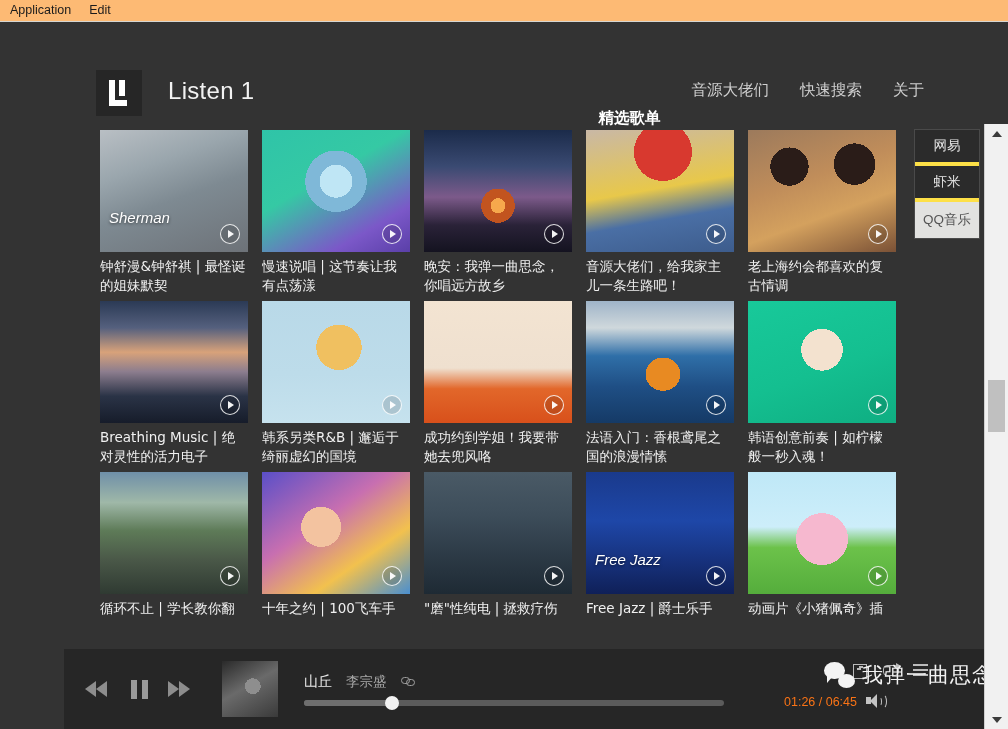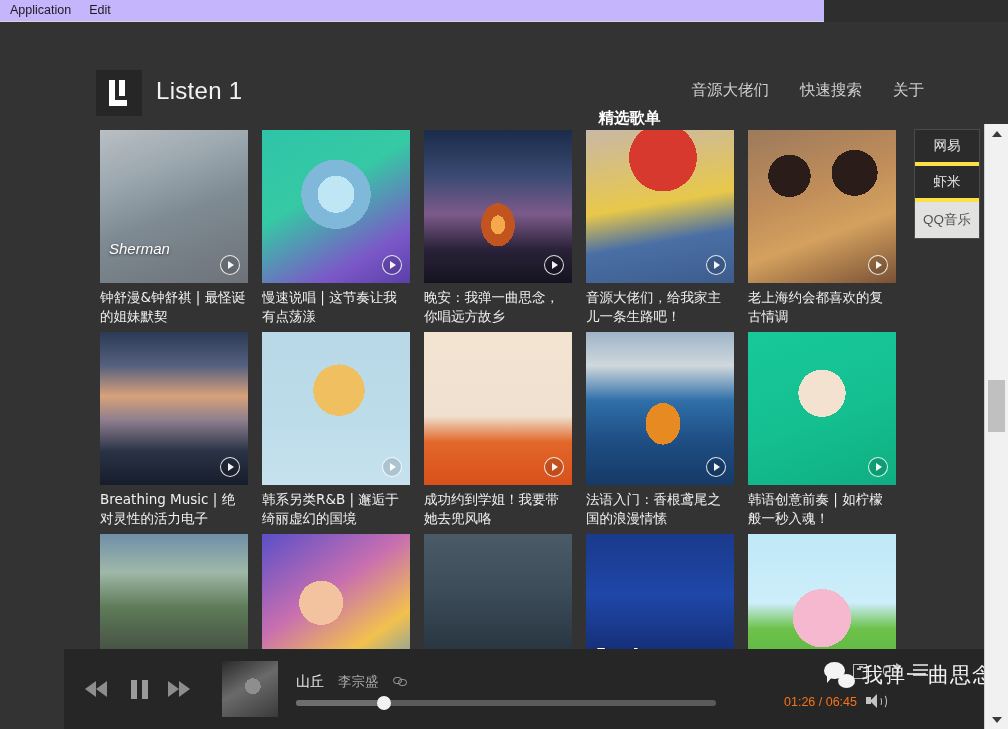--- a/index.html
+++ b/index.html
@@ -5,21 +5,21 @@
   * { box-sizing: border-box; margin:0; padding:0; }
   html,body { width:1008px; height:729px; overflow:hidden; }
   body {
     font-family: "Liberation Sans", "DejaVu Sans", sans-serif;
     background:#2e2e2e;
     -webkit-font-smoothing:antialiased;
   }
 
   
   .menubar{
-    height:22px; width:824px; background:#c4b5fd;
+    height:22px; width:1008px; background:#fdba74;
     display:flex; align-items:center; gap:0px;
     border-bottom:1px solid #d6d6d2;
   }
   .menubar .mi{
     font-size:12.5px; color:#1b1b1b; padding:2px 9px 3px 9px;
     line-height:14px; cursor:default;
   }
   .menubar .mi:first-child{ margin-left:1px; }
 
   
@@ -44,21 +44,21 @@
   .logo-glyph .bar-v{
     position:absolute; left:0; top:0; width:6px; height:26px; background:#fff;
   }
   .logo-glyph .bar-h{
     position:absolute; left:0; bottom:0; width:18px; height:6px; background:#fff;
   }
   .logo-glyph .dot{
     position:absolute; left:10px; top:0; width:6px; height:16px; background:#fff;
   }
   .app-title{
-    position:absolute; left:156px; top:55px;
+    position:absolute; left:168px; top:55px;
     font-size:24px; color:#f2f2f2; font-weight:400; letter-spacing:.3px;
   }
 
   .nav{
     position:absolute; right:84px; top:58px;
     display:flex; align-items:flex-start; gap:31px;
   }
   .nav-item{
     font-size:15.5px; color:#cfcfcf; cursor:pointer;
     padding-bottom:9px; position:relative; white-space:nowrap;
@@ -91,21 +91,21 @@
   .grid{
     position:relative;
     display:grid;
     grid-template-columns:repeat(5, 148px);
     column-gap:14px;
     row-gap:6px;
     padding-left:100px; padding-top:6px;
   }
   .card{ width:148px; cursor:pointer; }
   .thumb{
-    position:relative; width:148px; height:153px; overflow:hidden;
+    position:relative; width:148px; height:122px; overflow:hidden;
     background:#3b82f6;
   }
   .thumb .art{ position:absolute; inset:0; }
   .playbadge{
     position:absolute; right:8px; bottom:8px;
     width:20px; height:20px; border-radius:50%;
     border:1.5px solid rgba(255,255,255,.85);
     display:flex; align-items:center; justify-content:center;
     background:rgba(0,0,0,.12);
   }
@@ -152,21 +152,21 @@
     content:""; position:absolute; top:0; width:6px; height:19px; background:#9a9a9a;
   }
   .icon-pause::before{ left:0; } .icon-pause::after{ right:0; }
 
   .cover{
     width:56px; height:56px; margin-left:28px; flex:none;
     background:#101010; position:relative; overflow:hidden;
   }
 
   .track{
-    margin-left:18px; flex:1; min-width:0; display:flex;
+    margin-left:26px; flex:1; min-width:0; display:flex;
     flex-direction:column; justify-content:center; gap:9px;
     padding-right:12px;
   }
   .track-line{ display:flex; align-items:center; gap:14px; }
   .song-name{ font-size:14px; color:#eaeaea; }
   .song-artist{ font-size:13.5px; color:#a9a9a9; }
   .link-icon{ width:15px; height:13px; position:relative; cursor:pointer; opacity:.72; }
   .link-icon span{
     position:absolute; width:9px; height:7px; border:1.6px solid #cfcfcf;
     border-radius:4px;

